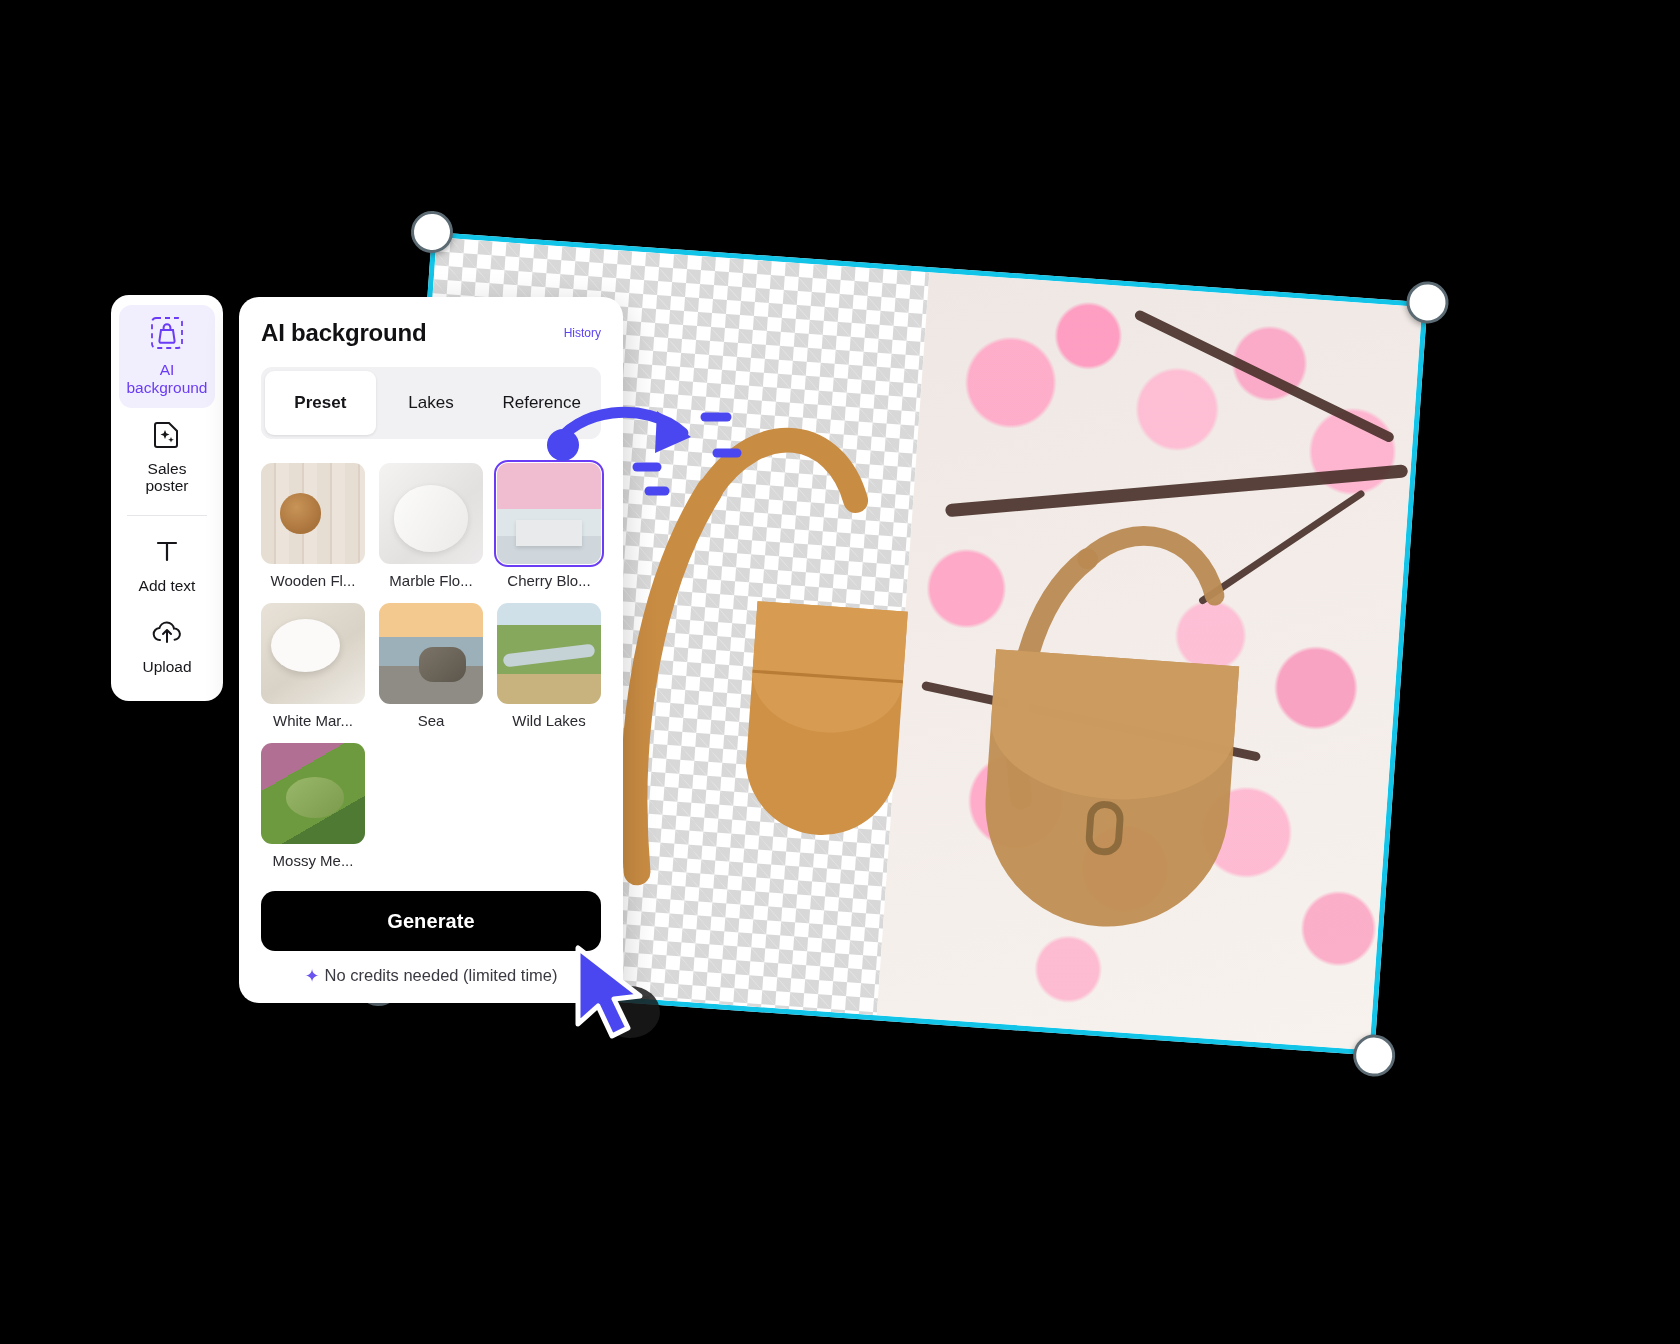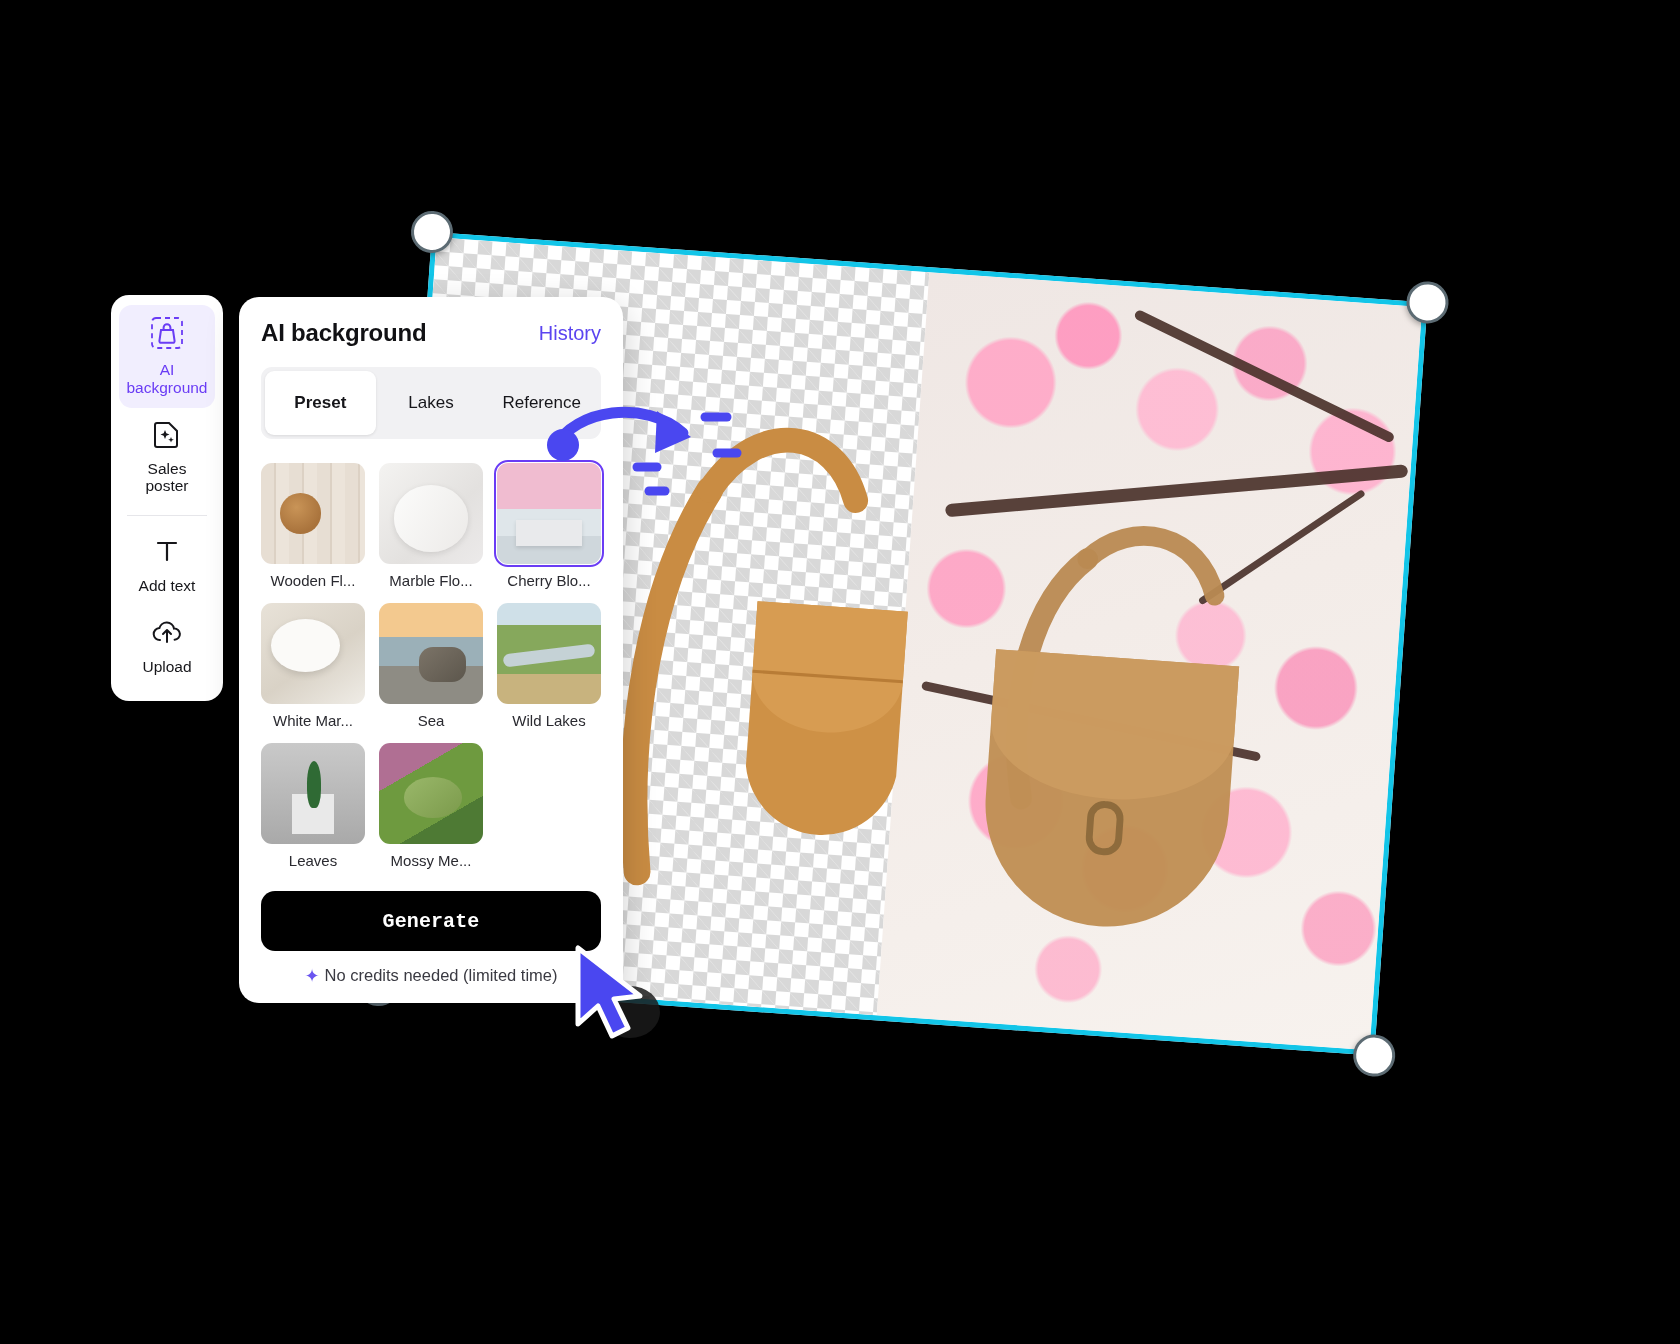--- a/index.html
+++ b/index.html
@@ -97,21 +97,21 @@
 
   
   .panel {
     position: absolute; left: 239px; top: 297px;
     width: 384px; background: #fff; border-radius: 20px;
     padding: 22px 22px 18px; box-sizing: border-box;
     box-shadow: 0 10px 34px rgba(0,0,0,.20);
   }
   .panel-head { display: flex; align-items: center; justify-content: space-between; margin-bottom: 20px; }
   .panel-title { font-size: 24px; font-weight: 700; color: #111114; letter-spacing: -.2px; }
-  .history-link { font-size: 20px; color: #5B44F0; font-weight: 500; cursor: pointer; }
+  .history-link { font-size: 12px; color: #5B44F0; font-weight: 500; cursor: pointer; }
 
   .tabs {
     display: flex; background: #F1F1F3; border-radius: 11px;
     padding: 4px; margin-bottom: 24px;
   }
   .tab {
     flex: 1; text-align: center; padding: 22px 4px; font-size: 17px;
     color: #16161a; border-radius: 9px; cursor: pointer; font-weight: 400;
   }
   .tab.active { background: #fff; font-weight: 600; box-shadow: 0 1px 3px rgba(0,0,0,.10); }
@@ -159,21 +159,21 @@
       background:#e9e9e9; }
   .t-leaves::before { content:""; position:absolute; left:44%; top:18%; width:14%; height:46%; z-index:2;
       border-radius:50% 50% 40% 40%; background:#2f6a34; }
   .t-mossy { background: linear-gradient(150deg,#b06f93 0 30%, #6e9a3f 30% 70%, #4e7a34 70% 100%); }
   .t-mossy::after { content:""; position:absolute; left:24%; top:34%; width:56%; height:40%;
       border-radius:50%; background: linear-gradient(140deg,#9ab86a,#7b9a4b); }
 
   .gen-btn {
     margin-top: 22px; width: 100%; height: 60px; border: none; border-radius: 14px;
     background: #000; color: #fff; font-size: 20px; font-weight: 700;
-    cursor: pointer; font-family: Liberation Mono, monospace; letter-spacing: .1px;
+    cursor: pointer; font-family: Liberation Sans, sans-serif; letter-spacing: .1px;
   }
   .credits {
     margin-top: 15px; text-align: center; font-size: 16.5px; color: #3a3a42;
     display: flex; align-items: center; justify-content: center; gap: 5px;
   }
   .spark { color: #6A55F0; font-size: 18px; line-height: 1; }
 
   
   .arrow-deco { position: absolute; left: 545px; top: 395px; width: 200px; height: 120px; pointer-events: none; }
   .cursor-deco { position: absolute; left: 560px; top: 940px; width: 110px; height: 110px; pointer-events: none; }
@@ -294,24 +294,20 @@
       </div>
       <div class="cell">
         <div class="thumb t-sea"></div>
         <div class="cap">Sea</div>
       </div>
       <div class="cell">
         <div class="thumb t-lakes"></div>
         <div class="cap">Wild Lakes</div>
       </div>
       <div class="cell">
-        <div class="thumb t-leaves"></div>
-        <div class="cap">Leaves</div>
-      </div>
-      <div class="cell">
         <div class="thumb t-mossy"></div>
         <div class="cap">Mossy Me...</div>
       </div>
     </div>
 
     <button class="gen-btn">Generate</button>
 
     <div class="credits">
       <span class="spark">✦</span>
       <span>No credits needed (limited time)</span>

